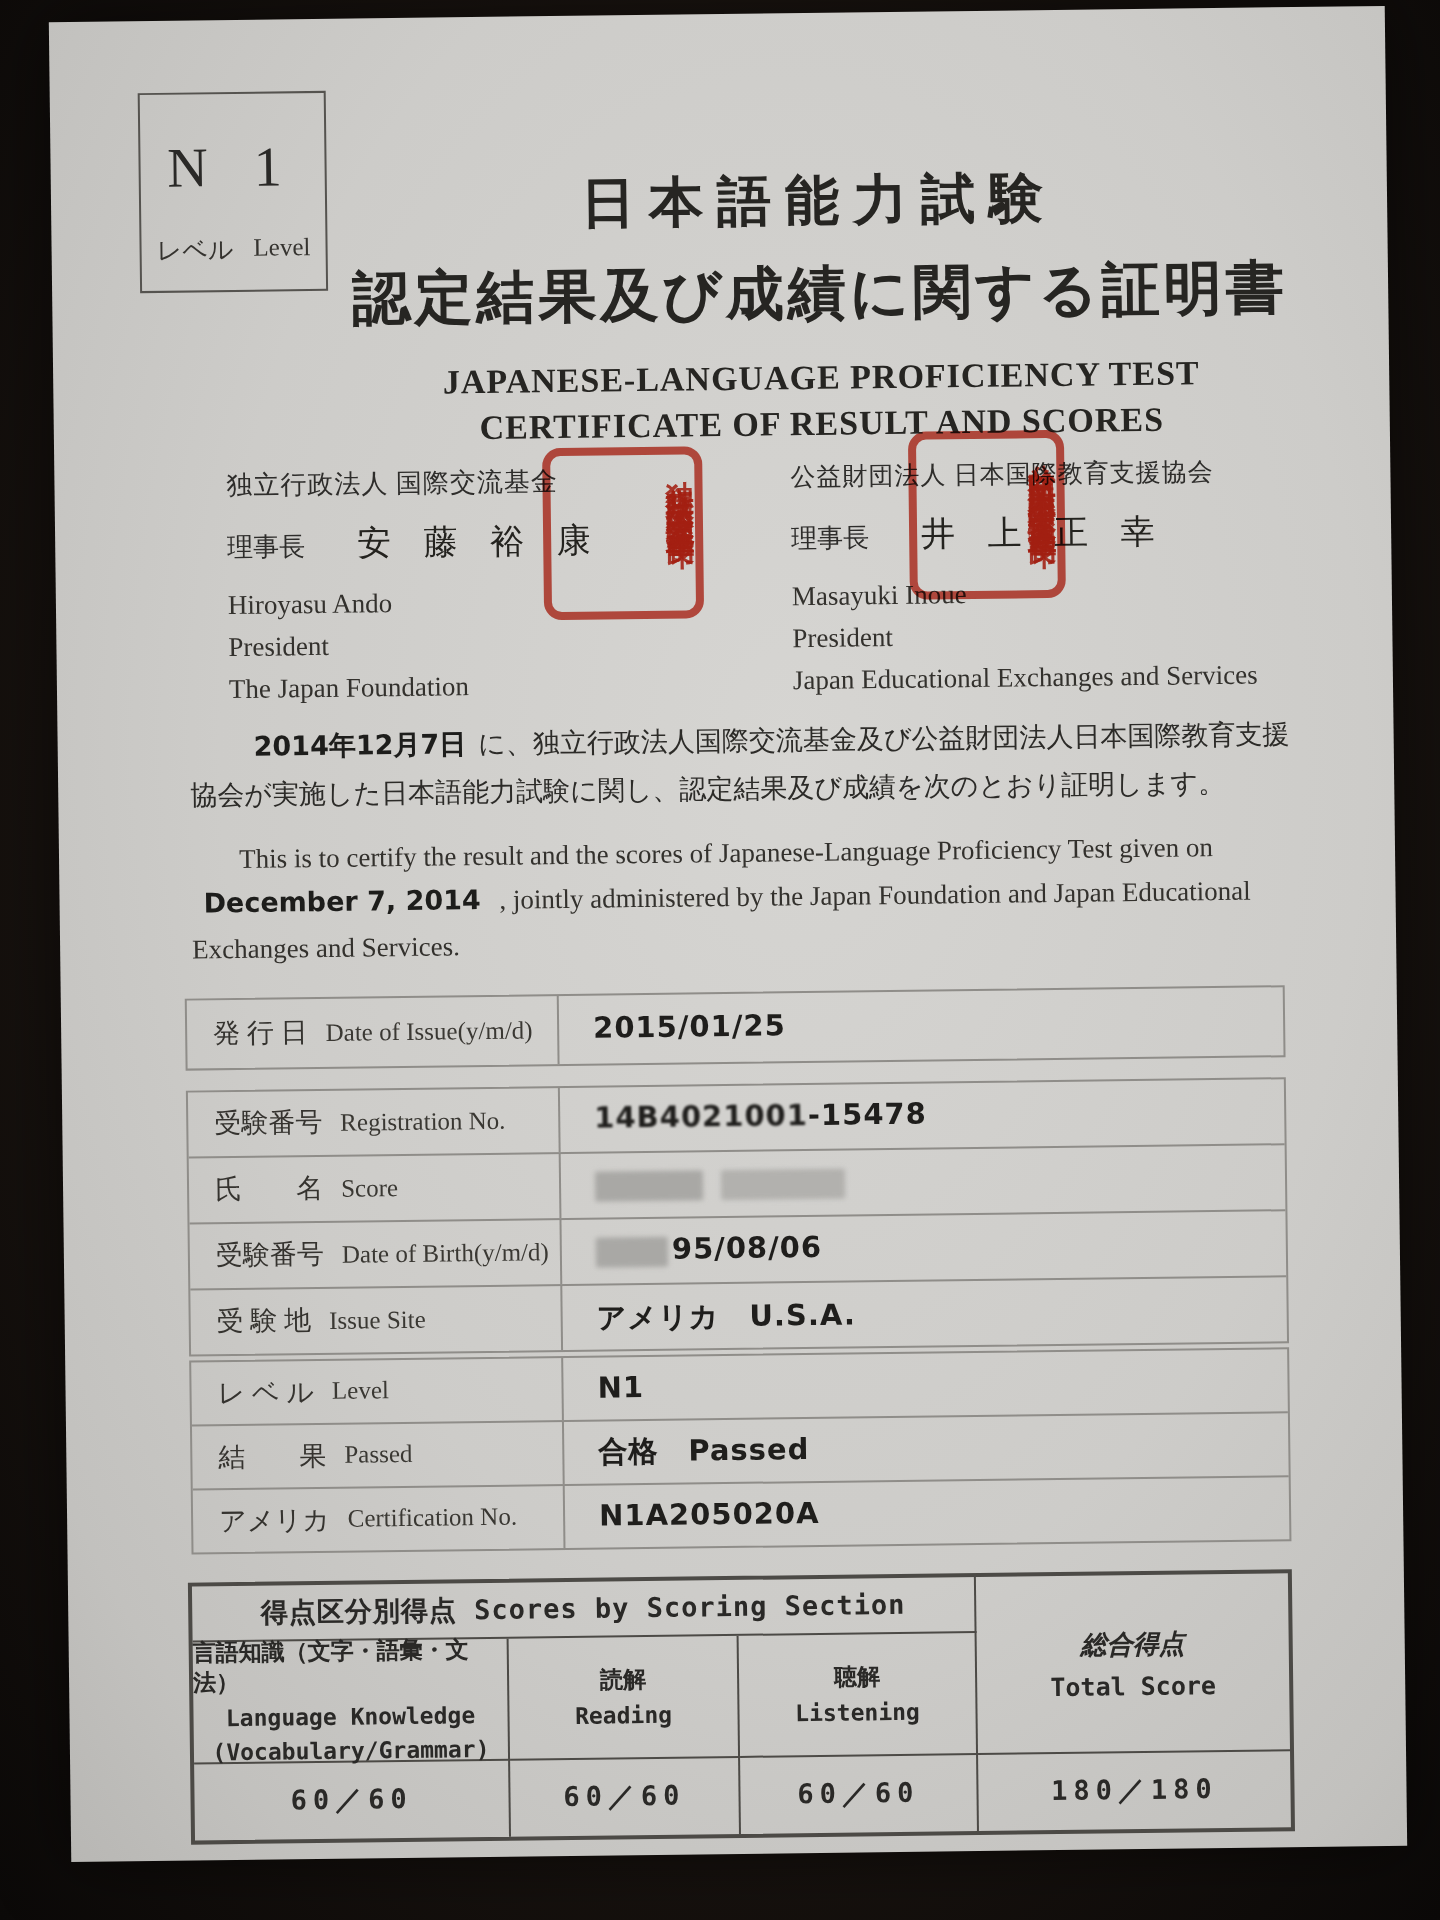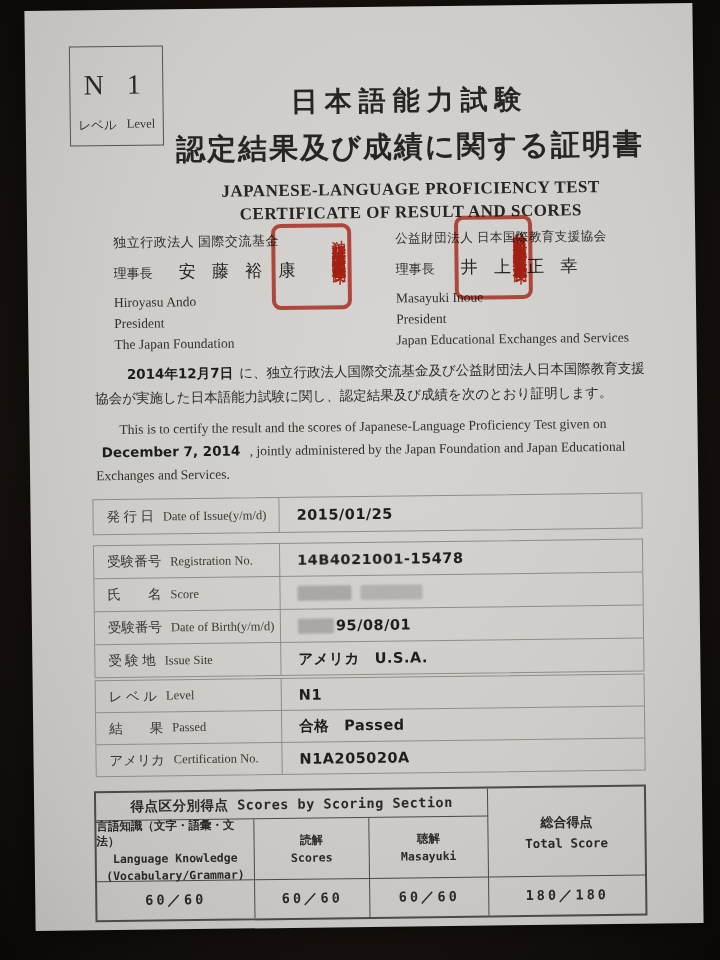--- a/index.html
+++ b/index.html
@@ -78,21 +78,21 @@
     position:absolute;left:60px;top:781px;width:552px;height:131px;box-sizing:border-box;
     border:2px solid #4c4a46;display:grid;
     grid-template-columns:158px 115px 119px 1fr;
     grid-template-rows:28px 61px 1fr;
     font-family:"DejaVu Sans Mono", monospace;color:#2a2927;
   }
   .scell{display:flex;flex-direction:column;align-items:center;justify-content:center;box-sizing:border-box;}
   .s-head{grid-column:1/4;grid-row:1;border-right:1px solid #4c4a46;border-bottom:1px solid #4c4a46;
     font-size:13.5px;font-weight:700;letter-spacing:.5px;}
   .s-total{grid-column:4;grid-row:1/3;border-bottom:1px solid #4c4a46;font-weight:700;}
-  .s-total .l1{font-size:13px;}
+  .s-total .l1{font-size:13px;font-style:italic;}
   .s-total .l2{font-size:12.5px;margin-top:4px;}
   .s-c{grid-row:2;border-right:1px solid #4c4a46;border-bottom:1px solid #4c4a46;font-weight:700;}
   .s-c .l1{font-size:11.5px;}
   .s-c .l2,.s-c .l3{font-size:11.5px;margin-top:3px;}
   .s-v{grid-row:3;border-right:1px solid #4c4a46;font-size:13.5px;font-weight:700;letter-spacing:3px;}
   .s-v4{border-right:none;}
 </style>
 </head>
 <body>
 
@@ -186,21 +186,21 @@
         <span class="redact r2"></span>
       </div>
     </div>
     <div class="frow">
       <div class="flabel">
         <span class="jp">受験番号</span>
         <span class="en">Date of Birth(y/m/d)</span>
       </div>
       <div class="fvalue">
         <span class="redact r3"></span>
-        <span>95/08/01</span>
+        <span>95/08/06</span>
       </div>
     </div>
     <div class="frow">
       <div class="flabel">
         <span class="jp">受 験 地</span>
         <span class="en">Issue Site</span>
       </div>
       <div class="fvalue">アメリカ　U.S.A.</div>
     </div>
   </div>
@@ -235,25 +235,25 @@
       <div class="l1">総合得点</div>
       <div class="l2">Total Score</div>
     </div>
     <div class="scell s-c" style="grid-column:1;">
       <div class="l1">言語知識（文字・語彙・文法）</div>
       <div class="l2">Language Knowledge</div>
       <div class="l3">(Vocabulary/Grammar)</div>
     </div>
     <div class="scell s-c" style="grid-column:2;">
       <div class="l1">読解</div>
-      <div class="l2">Scores</div>
+      <div class="l2">Reading</div>
     </div>
     <div class="scell s-c" style="grid-column:3;">
       <div class="l1">聴解</div>
-      <div class="l2">Masayuki</div>
+      <div class="l2">Listening</div>
     </div>
     <div class="scell s-v" style="grid-column:1;">60／60</div>
     <div class="scell s-v" style="grid-column:2;">60／60</div>
     <div class="scell s-v" style="grid-column:3;">60／60</div>
     <div class="scell s-v s-v4" style="grid-column:4;">180／180</div>
   </div>
 
 </div>
 
 </body></html>

